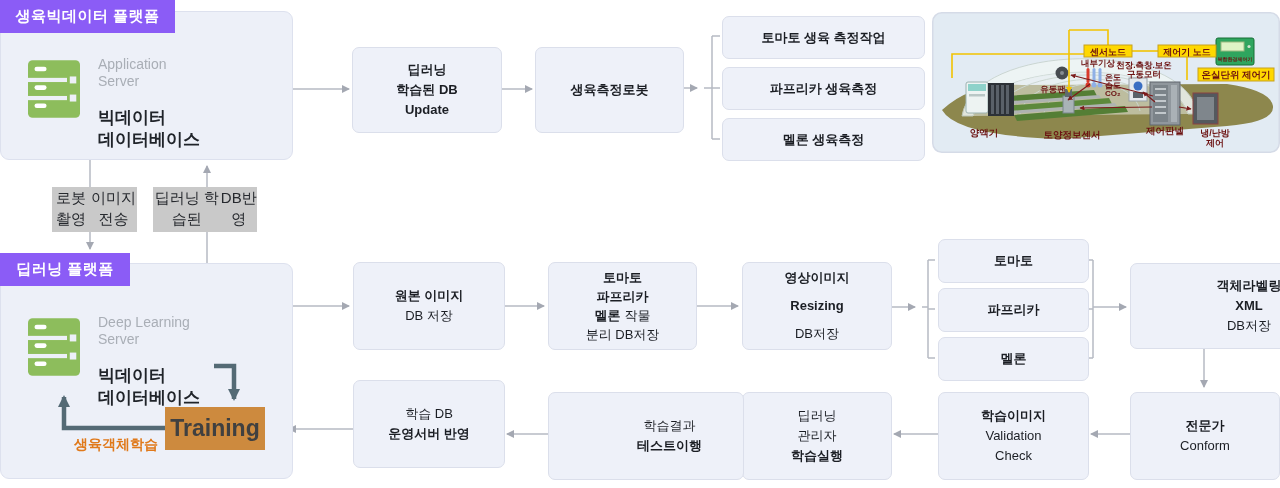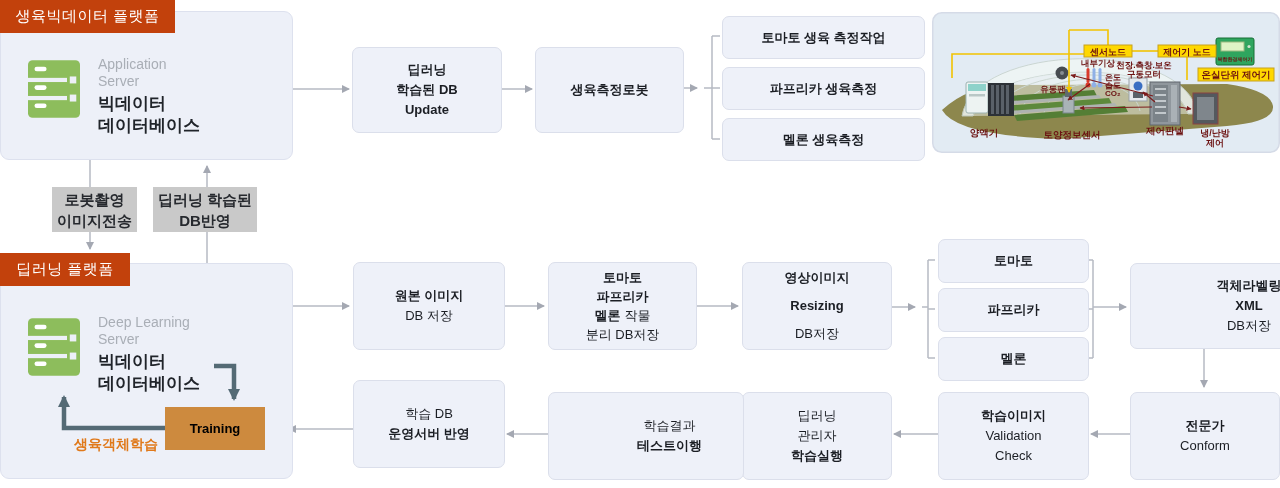--- a/index.html
+++ b/index.html
@@ -7,29 +7,29 @@
   .canvas{position:relative;width:1280px;height:488px;background:#fff;overflow:hidden;}
   svg.wires{position:absolute;left:0;top:0;z-index:0;pointer-events:none;}
   svg.fore{position:absolute;left:0;top:0;z-index:3;pointer-events:none;}
   .fbox{position:absolute;z-index:1;background:#eef1f9;border:1px solid #dbdfeb;border-radius:7px;
         display:flex;flex-direction:column;align-items:center;justify-content:center;
         font-size:13px;line-height:20px;color:#1b1e24;text-align:center;}
   .fbox .b{font-weight:700;}
   .fbox .r{font-weight:400;}
   .inlinegap{margin-left:4px;}
   .platform{position:absolute;z-index:1;background:#edf0f8;border:1px solid #dde1ee;border-radius:9px;}
-  .badge{position:absolute;z-index:2;background:#c2410c;color:#fff;font-weight:400;font-size:15px;
+  .badge{position:absolute;z-index:2;background:#8b5cf6;color:#fff;font-weight:700;font-size:15px;
          display:flex;align-items:center;justify-content:center;letter-spacing:0.5px;}
-  .gbox{position:absolute;z-index:1;background:#c9c9c9;color:#26292e;font-weight:700;font-size:15px;
-        line-height:21px;text-align:center;display:flex;flex-direction:column;justify-content:center;}
+  .gbox{position:absolute;z-index:1;background:#c9c9c9;color:#26292e;font-weight:400;font-size:15px;
+        line-height:21px;text-align:center;display:flex;flex-direction:row;justify-content:center;}
   .servericon{position:absolute;}
   .srvtxt{position:absolute;text-align:left;}
   .srvtype{color:#a9aeb6;font-size:14px;line-height:17px;font-weight:400;}
-  .srvname{color:#20242a;font-size:17px;line-height:22px;font-weight:700;margin-top:3px;}
-  .training{position:absolute;z-index:4;background:#cd8a3e;color:#000000;font-weight:700;font-size:13px;
+  .srvname{color:#20242a;font-size:17px;line-height:22px;font-weight:700;margin-top:18px;font-family:Liberation Mono, monospace;}
+  .training{position:absolute;z-index:4;background:#cd8a3e;color:#404040;font-weight:700;font-size:23px;
             display:flex;align-items:center;justify-content:center;}
   .orangenote{position:absolute;z-index:4;color:#e0791a;font-weight:700;font-size:14px;}
   .gh{position:absolute;left:932px;top:12px;z-index:1;}
   .ghtxt{font-weight:700;fill:#6b1111;}
 </style>
 </head>
 <body>
 
 <div class="canvas">
 

